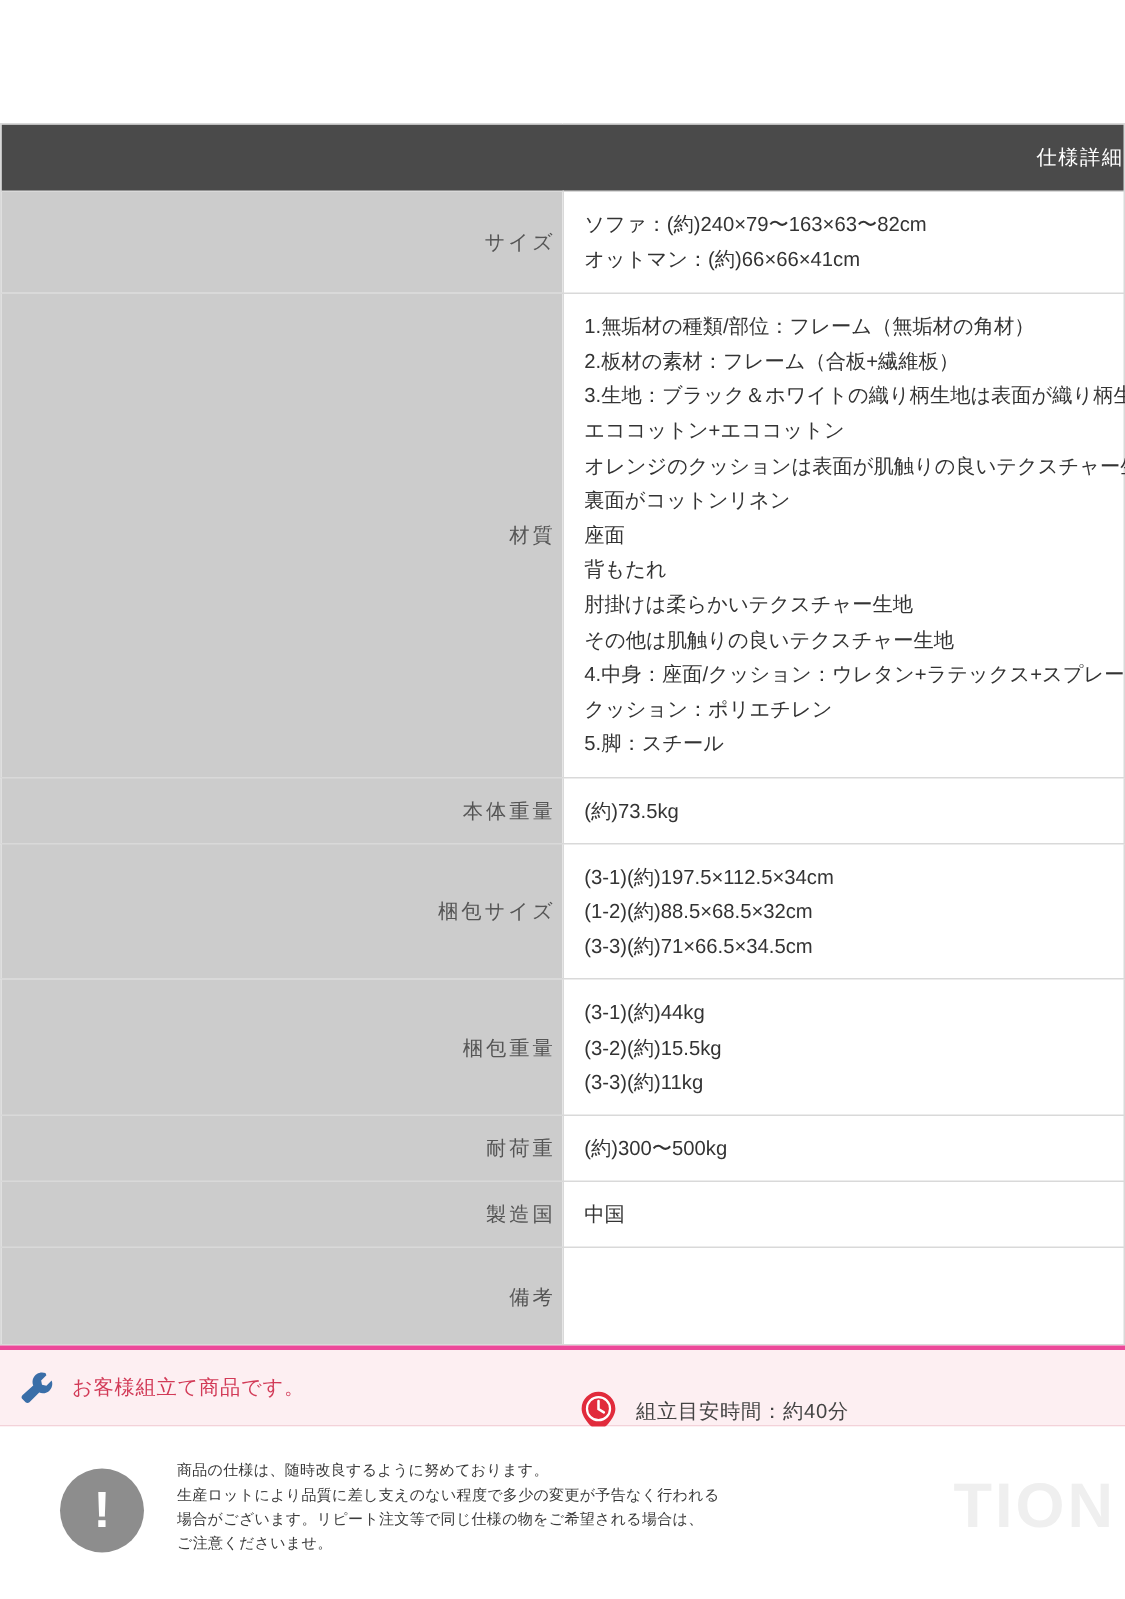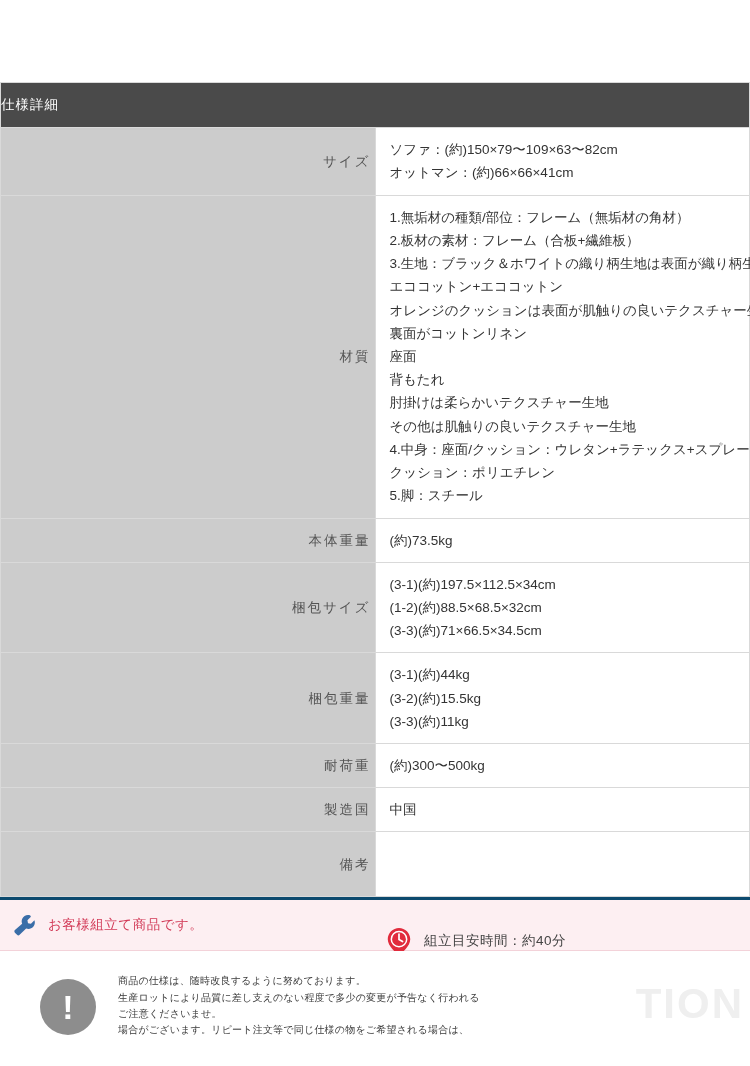--- a/index.html
+++ b/index.html
@@ -27,21 +27,21 @@
   
   .spec-table {
     width: 750px;
     border-collapse: collapse;
     table-layout: fixed;
   }
   .spec-title {
     background: #4a4a4a;
     color: #ffffff;
     font-size: 14px;
-    text-align: left;
+    text-align: right;
     padding: 10px 0 11px 0;
     letter-spacing: 1px;
     font-weight: normal;
   }
   .spec-table td {
     border: 1px solid #d9d9d9;
     vertical-align: middle;
     font-size: 13.5px;
     line-height: 1.72;
   }
@@ -61,21 +61,21 @@
   .value-line {
     display: block;
     white-space: pre;
   }
   
   .assembly {
     display: flex;
     align-items: center;
     height: 54px;
     background: #fdeff2;
-    border-top: 3px solid #0c4a6e;
+    border-top: 3px solid #ec4899;
     border-bottom: 1px solid #f3d2d9;
     box-sizing: border-box;
   }
   .assembly-col {
     display: flex;
     align-items: center;
     flex: 1 1 50%;
     height: 100%;
   }
   .assembly-col.first {
@@ -165,21 +165,21 @@
 
   <table class="spec-table">
     <tbody>
       <tr>
         <td class="spec-title" colspan="2">仕様詳細</td>
       </tr>
 
       <tr>
         <td class="label">サイズ</td>
         <td class="value">
-          <span class="value-line">ソファ：(約)150×79〜109×63〜82cm</span>
+          <span class="value-line">ソファ：(約)240×79〜163×63〜82cm</span>
           <span class="value-line">オットマン：(約)66×66×41cm</span>
         </td>
       </tr>
 
       <tr>
         <td class="label">材質</td>
         <td class="value">
           <span class="value-line">1.無垢材の種類/部位：フレーム（無垢材の角材）</span>
           <span class="value-line">2.板材の素材：フレーム（合板+繊維板）</span>
           <span class="value-line">3.生地：ブラック＆ホワイトの織り柄生地は表面が織り柄生地</span>
@@ -260,19 +260,19 @@
       <span class="assembly-text dark">組立目安時間：約40分</span>
     </div>
   </div>
 
   <div class="notice">
     <div class="watermark">TION</div>
     <div class="notice-icon">!</div>
     <div class="notice-body">
       <span class="notice-line">商品の仕様は、随時改良するように努めております。</span>
       <span class="notice-line">生産ロットにより品質に差し支えのない程度で多少の変更が予告なく行われる</span>
+      <span class="notice-line">場合がございます。リピート注文等で同じ仕様の物をご希望される場合は、</span>
       <span class="notice-line">ご注意くださいませ。</span>
-      <span class="notice-line">場合がございます。リピート注文等で同じ仕様の物をご希望される場合は、</span>
 
     </div>
   </div>
 
 </div>
 
 </body></html>

